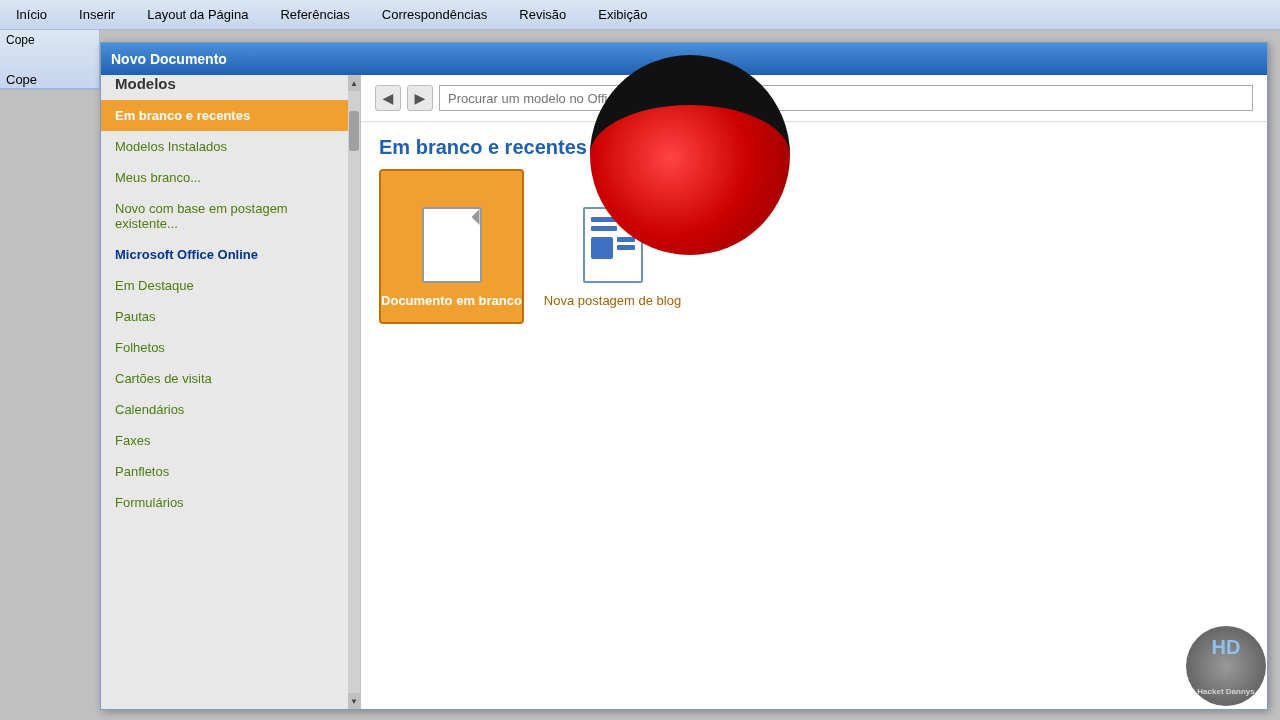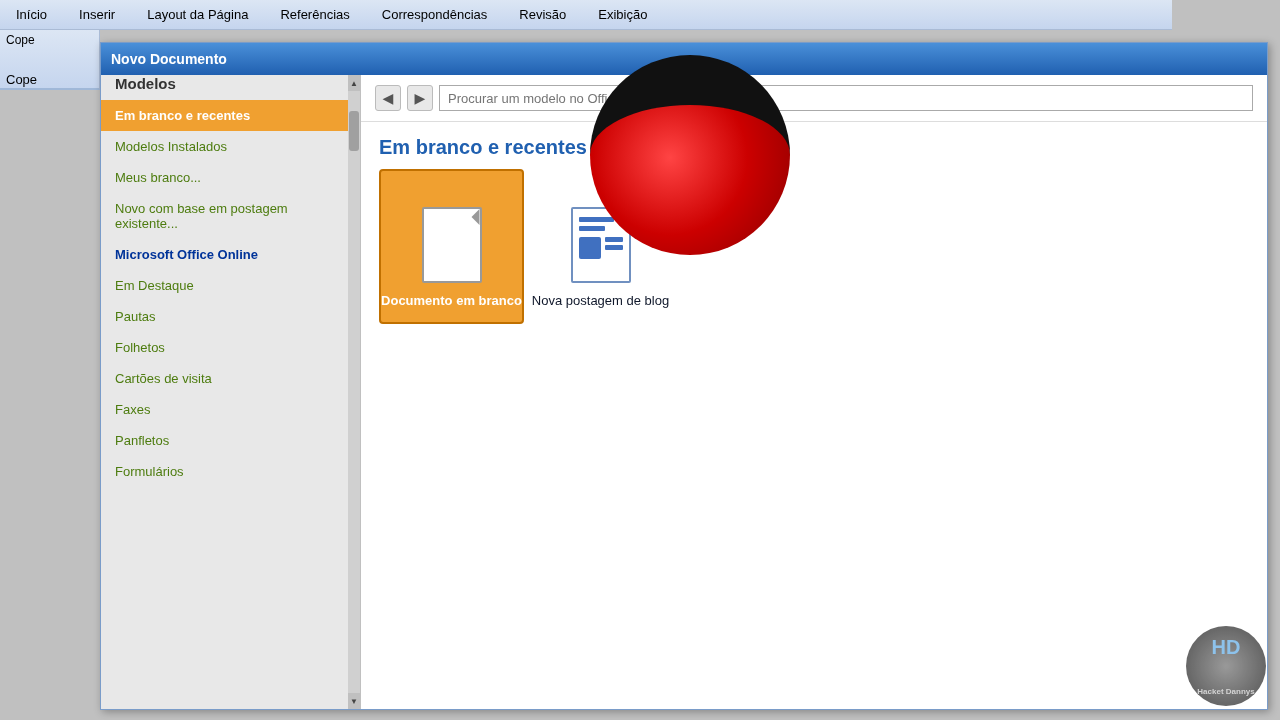--- a/index.html
+++ b/index.html
@@ -7,21 +7,21 @@
       width: 1280px;
       height: 720px;
       overflow: hidden;
       font-family: 'Segoe UI', Arial, sans-serif;
       background: #c0c0c0;
       position: relative;
     }
 
     
     .menu-bar {
-      width: 1172px;
+      width: 1280px;
       height: 30px;
       background: linear-gradient(to bottom, #dce6f4, #c5d5ee);
       display: flex;
       align-items: center;
       border-bottom: 1px solid #aabbd5;
       position: absolute;
       top: 0; left: 0;
     }
     .menu-item {
       padding: 4px 16px;
@@ -205,21 +205,21 @@
       padding: 14px 18px 10px 18px;
       font-size: 20px;
       font-weight: bold;
       color: #2060b0;
     }
 
     
     .templates-grid {
       display: flex;
       flex-wrap: wrap;
-      gap: 4px;
+      gap: 16px;
       padding: 0 18px;
     }
 
     .template-card {
       width: 145px;
       height: 155px;
       display: flex;
       flex-direction: column;
       align-items: center;
       justify-content: flex-end;
@@ -288,21 +288,21 @@
     .blog-img {
       width: 22px;
       height: 22px;
       background: #4070c0;
       border-radius: 2px;
       float: right;
     }
 
     .template-label {
       font-size: 13px;
-      color: #0f172a;
+      color: #a16207;
       text-align: center;
       font-weight: normal;
       line-height: 1.3;
     }
     .template-card.selected .template-label {
       color: white;
       font-weight: bold;
     }
 
     
@@ -384,20 +384,21 @@
 
       <div class="sidebar-item active">Em branco e recentes</div>
       <div class="sidebar-item">Modelos Instalados</div>
       <div class="sidebar-item">Meus branco...</div>
       <div class="sidebar-item">Novo com base em postagem existente...</div>
       <div class="sidebar-item bold-item">Microsoft Office Online</div>
       <div class="sidebar-item">Em Destaque</div>
       <div class="sidebar-item">Pautas</div>
       <div class="sidebar-item">Folhetos</div>
       <div class="sidebar-item">Cartões de visita</div>
+      <div class="sidebar-item">Calendários</div>
       <div class="sidebar-item">Faxes</div>
       <div class="sidebar-item">Panfletos</div>
       <div class="sidebar-item">Formulários</div>
 
       <div class="sidebar-scrollbar">
         <div class="scrollbar-arrow">▲</div>
         <div class="scrollbar-thumb"></div>
         <div class="scrollbar-arrow" style="position:absolute;bottom:0;">▼</div>
       </div>
     </div>

